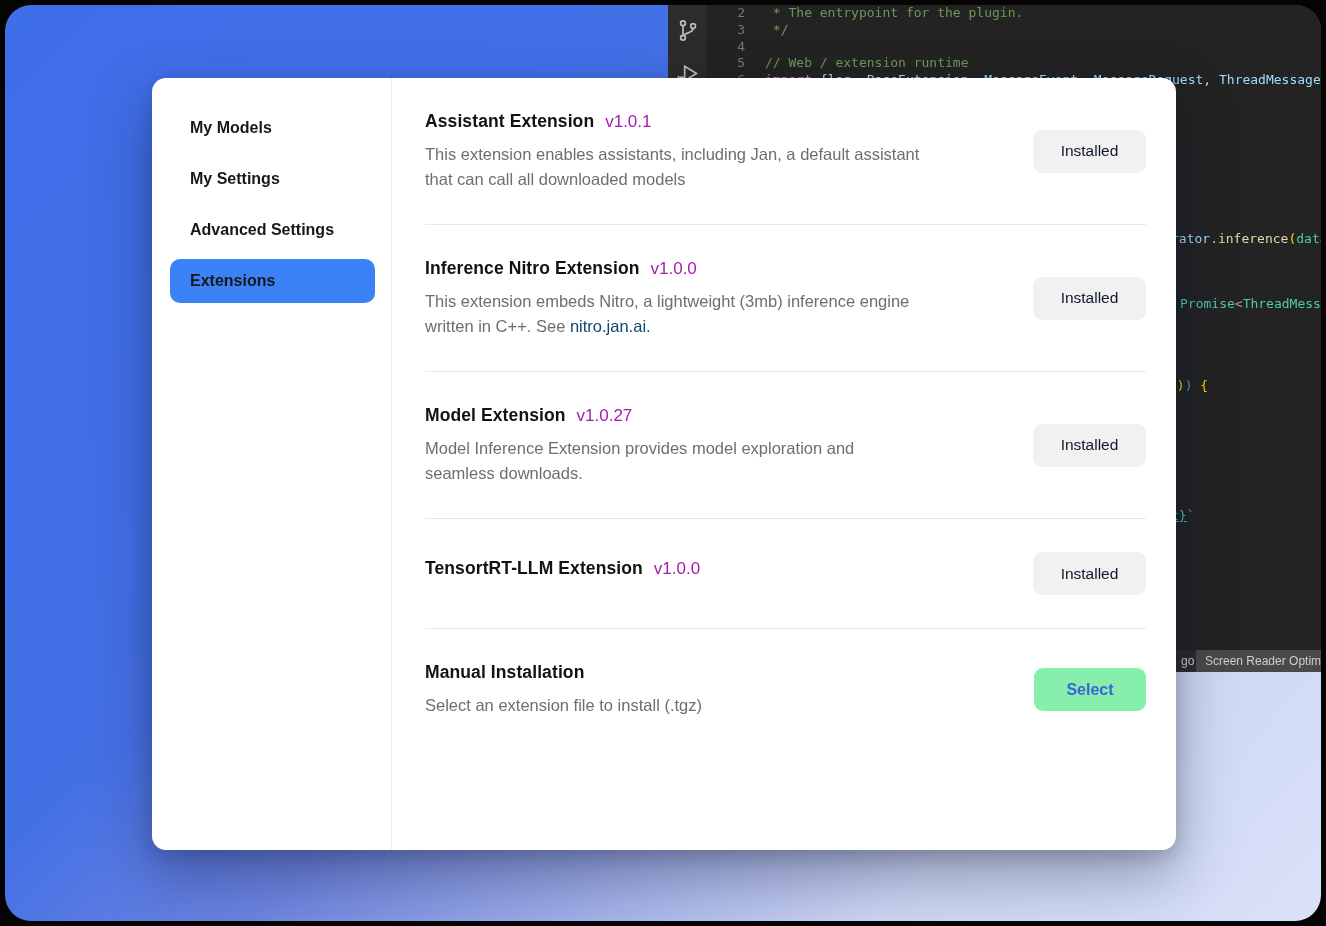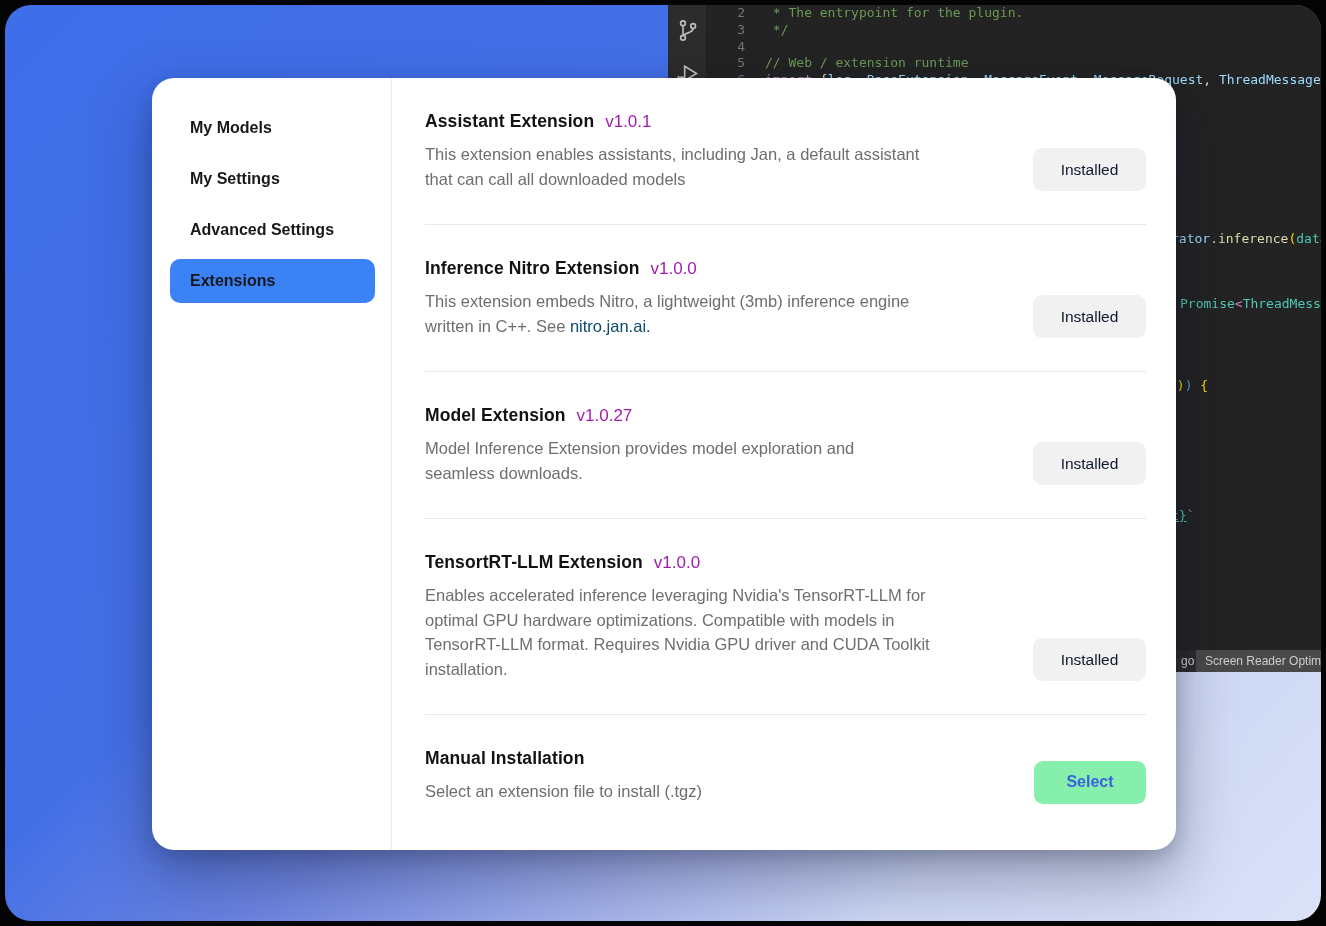--- a/index.html
+++ b/index.html
@@ -43,30 +43,30 @@
   .frag-template  { left:503px; top:503px; }
 
   .statusbar { position:absolute; left:0; right:0; bottom:0; height:22px; background:#2b2b2b;
     font-size:12px; color:#cfcfcf; overflow:hidden; }
   .status-go { position:absolute; left:513px; top:0; line-height:22px; cursor:pointer;text-align:center; }
   .status-chip { position:absolute; left:528px; top:0; height:22px; line-height:22px; padding:0 9px;
     background:#494949; white-space:nowrap; cursor:pointer; }
 
   
   .card { position:absolute; left:147px; top:73px; width:1024px; height:772px; background:#ffffff;
-    border-radius:22px; box-shadow:0 26px 60px rgba(15,20,45,.35), 0 6px 18px rgba(15,20,45,.18);
+    border-radius:14px; box-shadow:0 26px 60px rgba(15,20,45,.35), 0 6px 18px rgba(15,20,45,.18);
     display:flex; overflow:hidden; }
 
   .sidebar { width:240px; flex:0 0 240px; border-right:1px solid #ececec; padding-top:28px; }
   .side-item { height:44px; line-height:44px; margin:0 16px 7px 18px; padding-left:20px; border-radius:10px;
     font-size:16px; font-weight:600; color:#18181b; cursor:pointer; white-space:nowrap; }
   .side-item.active { background:#3b82f6; }
 
   .content { flex:1; padding:0 30px 0 33px; }
-  .ext-row { display:flex; align-items:flex-end; padding:33px 0 33px 0;gap:44px; }
+  .ext-row { display:flex; align-items:center; padding:33px 0 33px 0;gap:44px; }
   .ext-row:not(:last-child) { border-bottom:1px solid #e9e9e9; }
   .row-main { max-width:592px; }
   .row-titleline { display:flex; align-items:baseline; gap:11px; margin-bottom:10px; }
   .row-title { font-size:17.5px; font-weight:700; color:#121212; letter-spacing:.1px; }
   .row-version { font-size:17px; font-weight:400; color:#a21caf; }
   .row-desc { font-size:16.5px; line-height:24.5px; color:#6e6e6e; white-space:pre-line; }
   .desc-link { color:#0c4a6e; text-decoration:none; cursor:pointer; }
   .row-action { margin-left:auto; }
   .btn { border:none; height:43px; border-radius:9px; cursor:pointer; font-family:inherit; }
   .btn-installed { width:113px; background:#f1f1f2; color:#0f172a; font-size:15.5px; font-weight:500; }
@@ -185,24 +185,20 @@
             <button class="btn btn-installed">Installed</button>
           </div>
         </div>
 
         <div class="ext-row">
           <div class="row-main">
             <div class="row-titleline">
               <span class="row-title">TensortRT-LLM Extension</span>
               <span class="row-version">v1.0.0</span>
             </div>
-            <div class="row-desc"><span>Enables accelerated inference leveraging Nvidia's TensorRT-LLM for
-optimal GPU hardware optimizations. Compatible with models in
-TensorRT-LLM format. Requires Nvidia GPU driver and CUDA Toolkit
-installation.</span><a class="desc-link"></a></div>
           </div>
           <div class="row-action">
             <button class="btn btn-installed">Installed</button>
           </div>
         </div>
 
         <div class="ext-row">
           <div class="row-main">
             <div class="row-titleline">
               <span class="row-title">Manual Installation</span>

